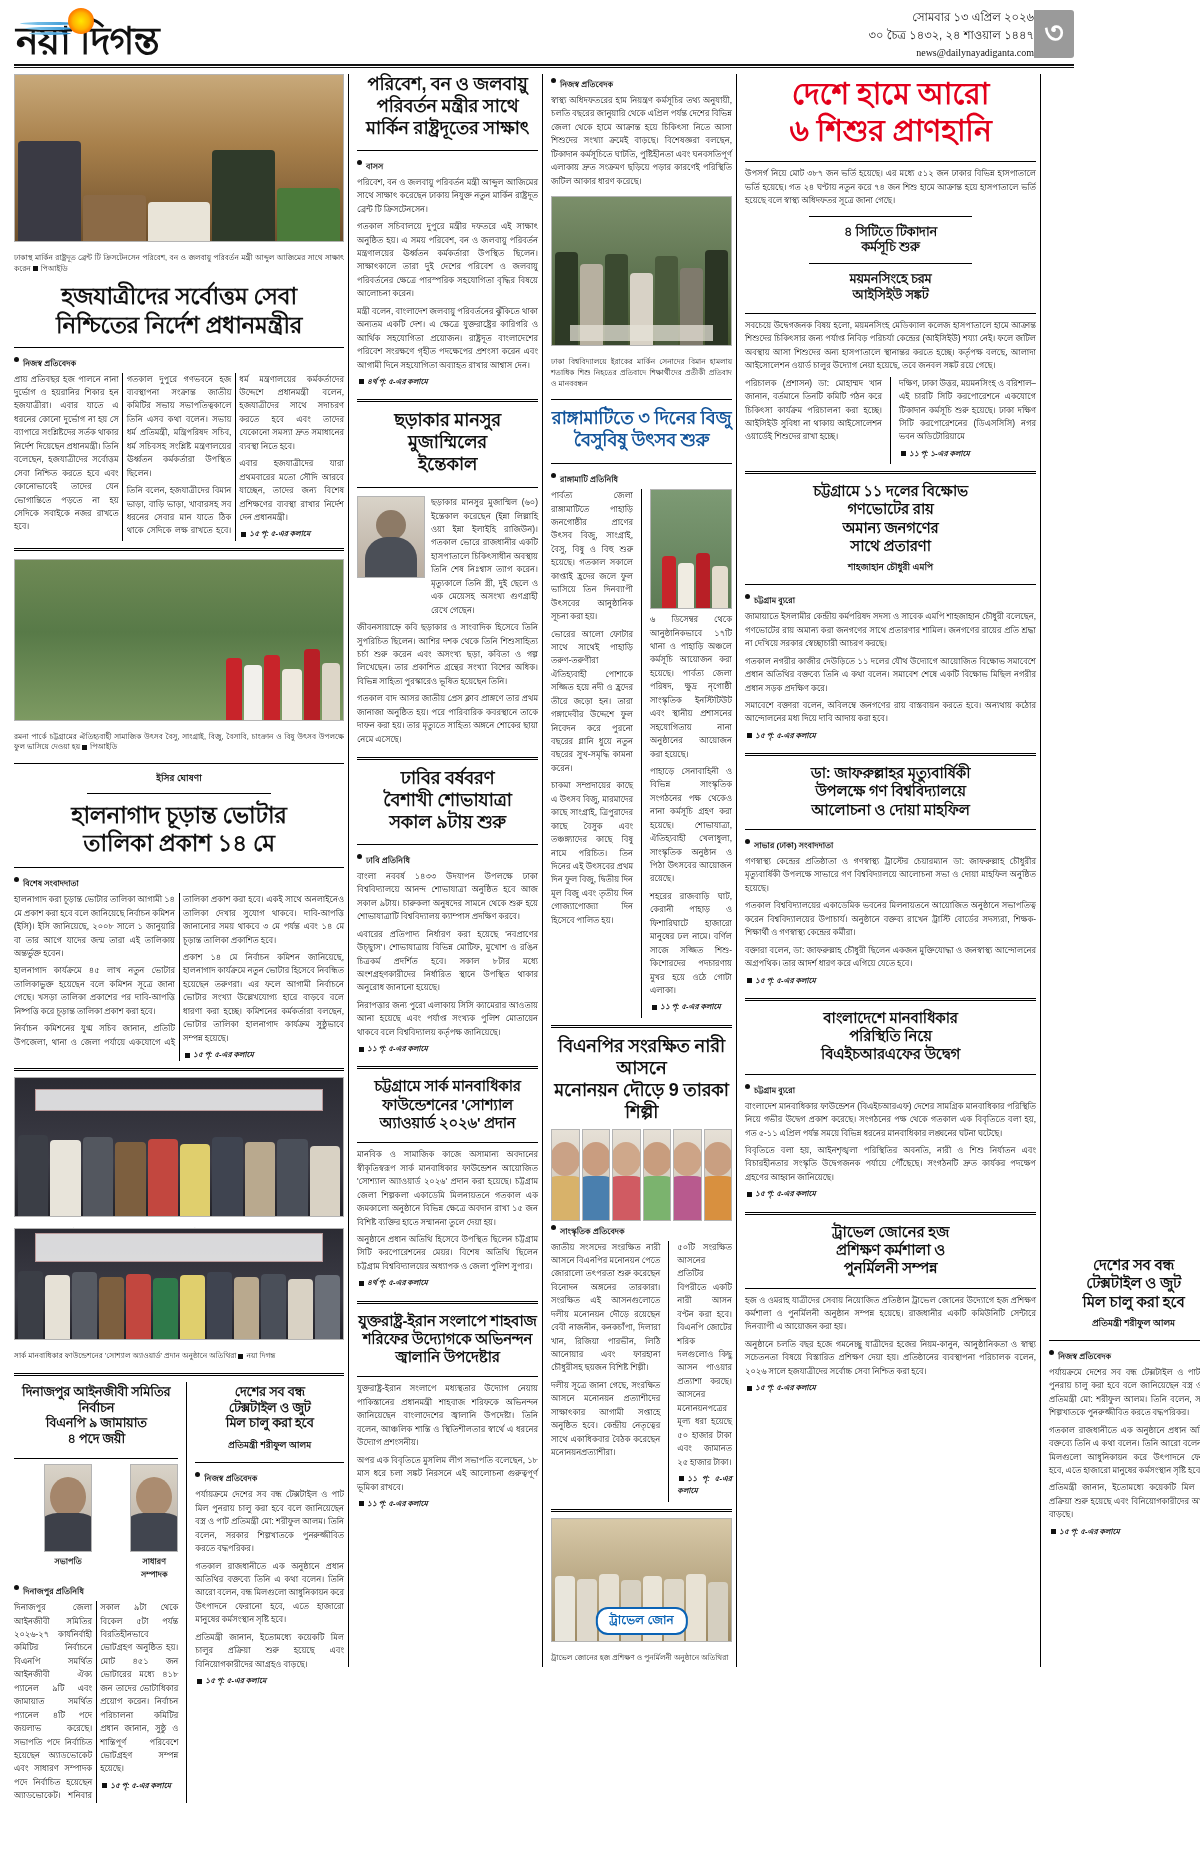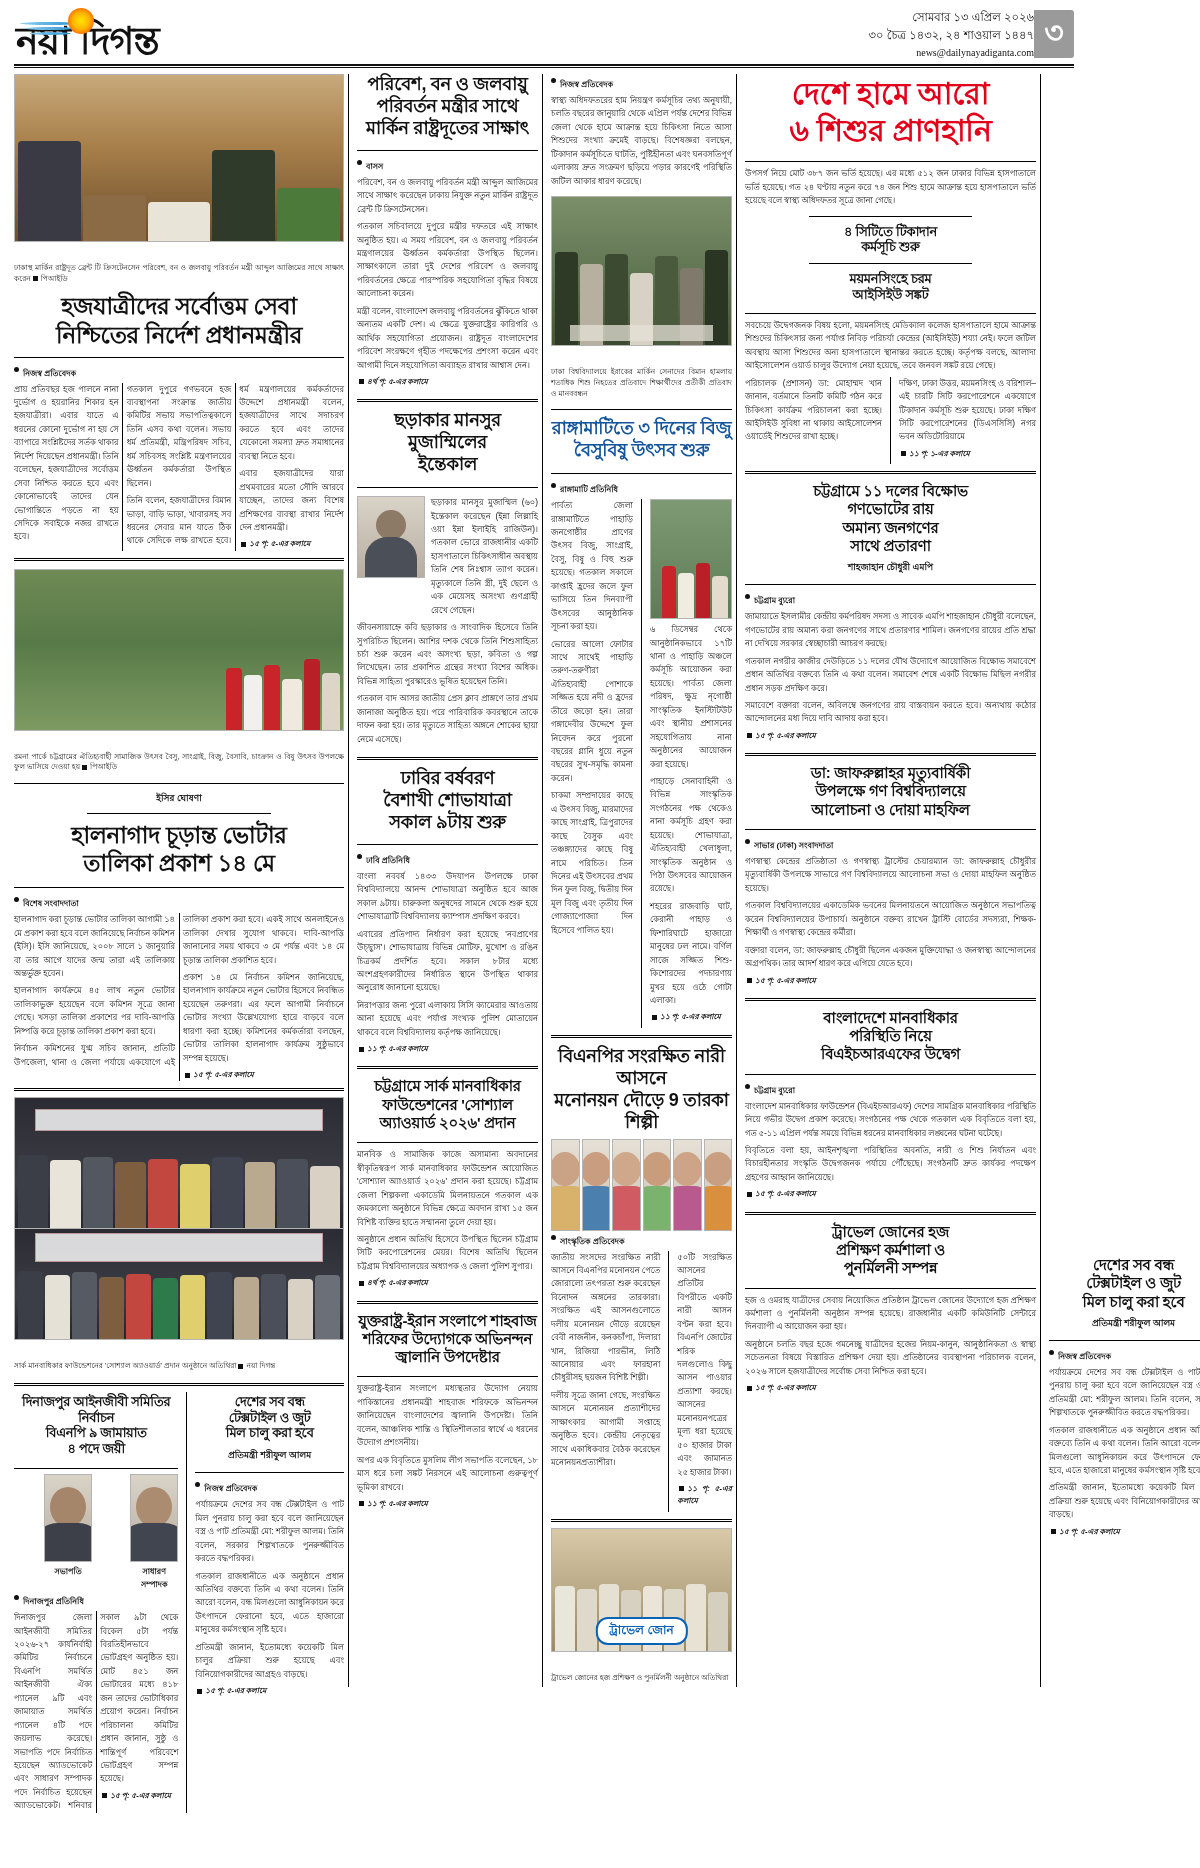--- a/index.html
+++ b/index.html
@@ -46,21 +46,21 @@
           column-gap:8px; padding:0 4px; }
   .col { display:flex; flex-direction:column; }
 
   
   .col + .col { border-left:1px solid #000; padding-left:8px; margin-left:-4px; }
 
   
   .photo { width:100%; background:#cfcfcf; position:relative; overflow:hidden;
            border:1px solid #b4b4b4; }
   .caption { font-family:"Liberation Sans", sans-serif; font-size:7.4px;
-             line-height:1.45; text-align:justify; padding:21px 0 4px 0; color:#111; }
+             line-height:1.45; text-align:justify; padding:11px 0 4px 0; color:#111; }
 
   .hl { font-family:"Liberation Sans", sans-serif; font-weight:bold; color:#111;
         text-align:center; line-height:1.22; letter-spacing:-0.3px; }
   .hl-xxl { font-size:30px; }
   .hl-xl  { font-size:23px; }
   .hl-l   { font-size:18px; }
   .hl-m   { font-size:15px; }
   .hl-s   { font-size:13px; }
   .hl-red { color:#e3001b; }
   .hl-blue{ color:#14559b; }

